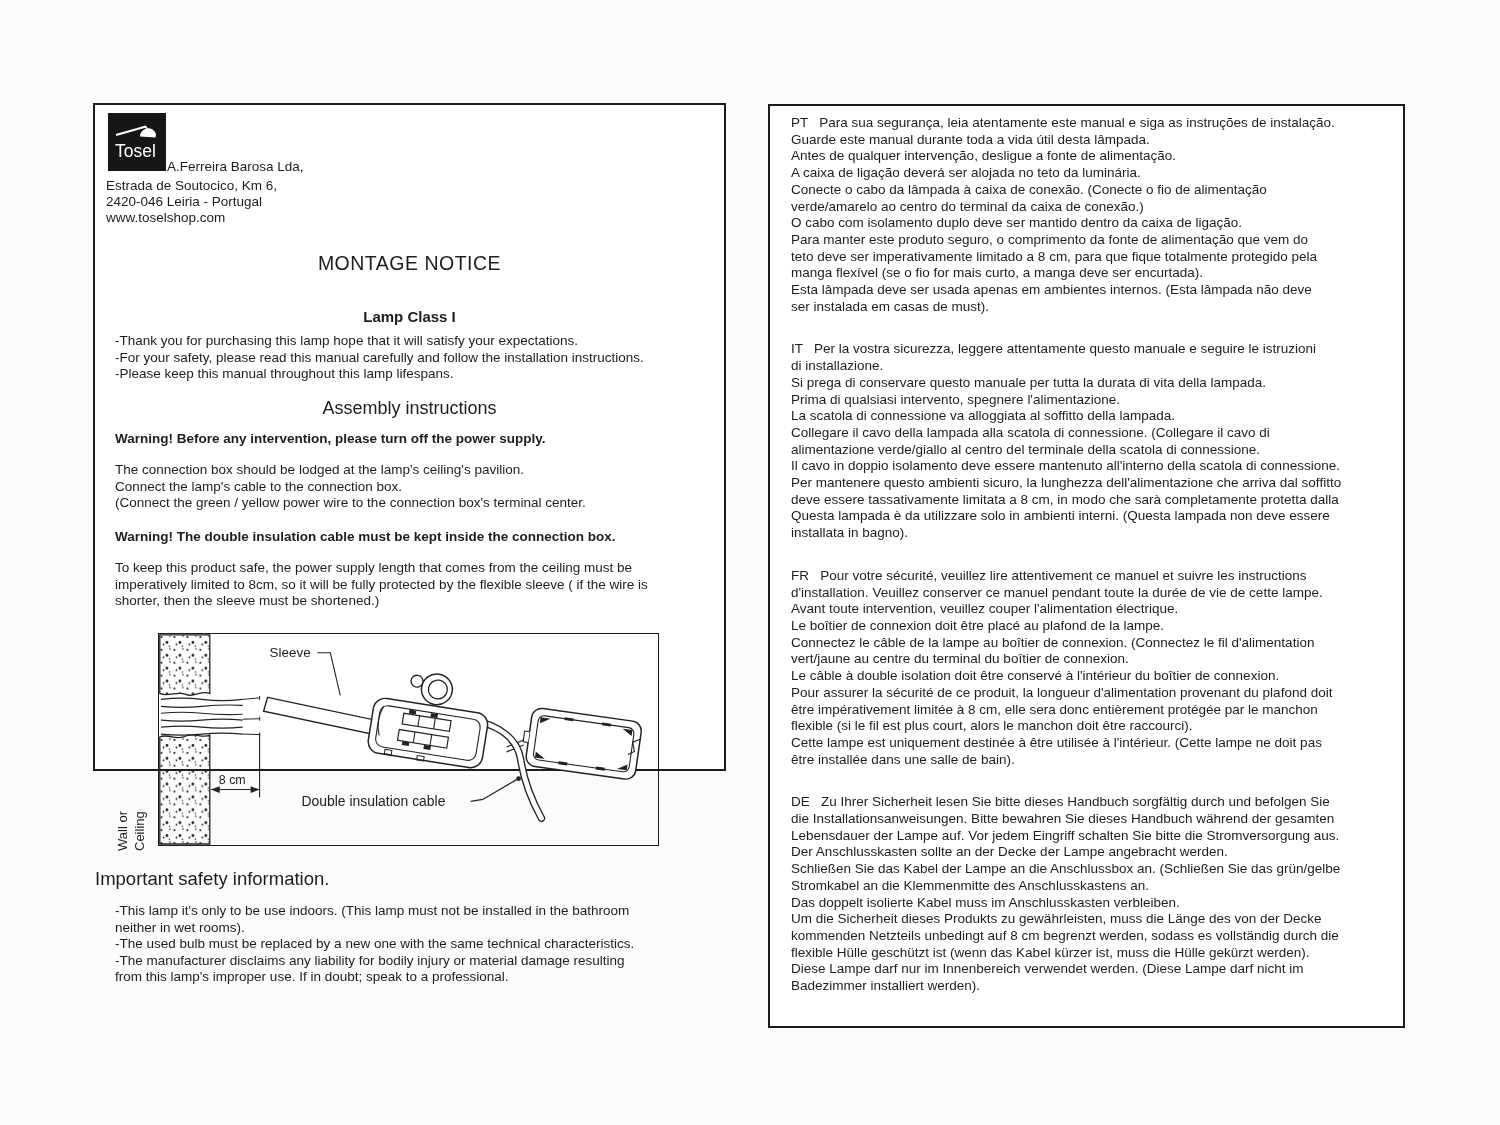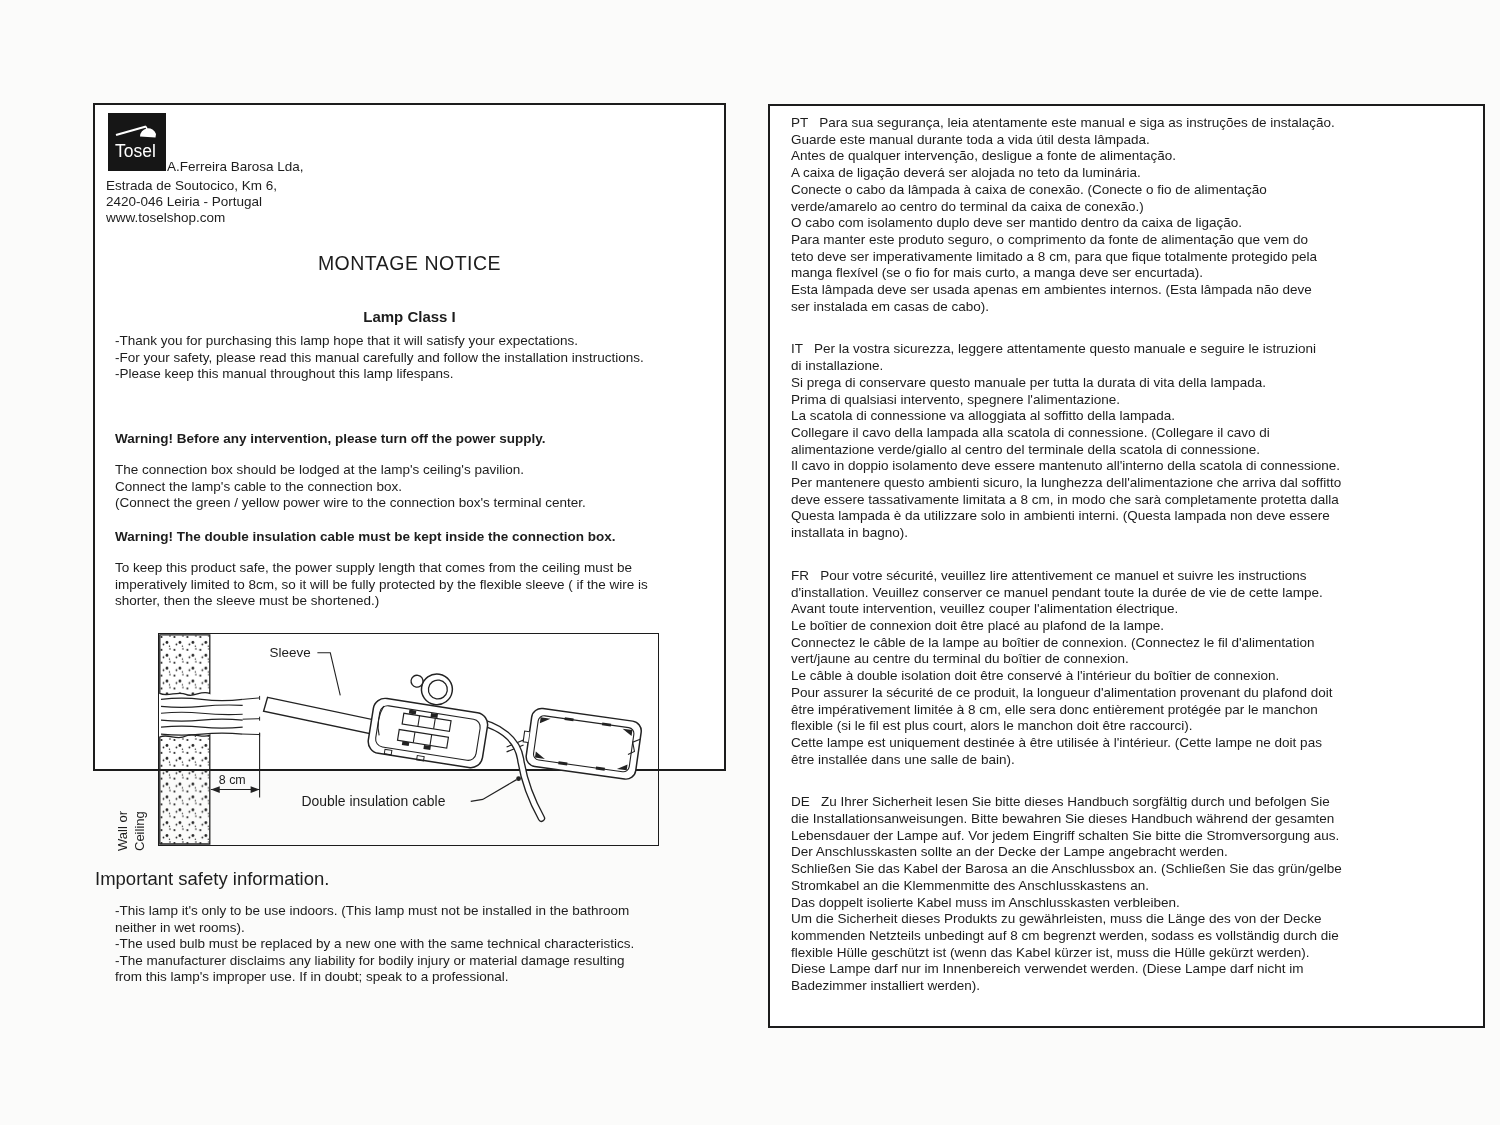--- a/index.html
+++ b/index.html
@@ -3,21 +3,21 @@
 <meta charset="utf-8">
 <style>
   html,body{margin:0;padding:0;}
   body{
     width:1500px;height:1125px;background:#f6f6f4;
     font-family:"Liberation Sans", sans-serif;color:#1d1d1d;
   }
   .page{position:relative;width:1500px;height:1125px;background:#fbfbfa;overflow:hidden;}
   .panel{position:absolute;background:#ffffff;border:2px solid #1c1c1c;box-sizing:border-box;}
   .panel-left{left:93px;top:103px;width:633px;height:668px;}
-  .panel-right{left:768px;top:104px;width:717px;height:924px;padding:9px 14px 0 21px;}
+  .panel-right{left:768px;top:104px;width:637px;height:924px;padding:9px 14px 0 21px;}
 
   
   .panel-left > *{position:absolute;}
   .logo{left:13px;top:8px;width:58px;height:58px;}
   .logo svg{display:block;width:58px;height:58px;}
   .company{left:72px;top:54px;font-size:13.5px;}
   .addr1{left:11px;top:73px;font-size:13.5px;}
   .addr2{left:11px;top:89px;font-size:13.5px;}
   .addr3{left:11px;top:105px;font-size:13.5px;}
   .title{left:0;right:0;top:147px;margin:0;text-align:center;font-size:19.5px;font-weight:400;letter-spacing:0.5px;}
@@ -73,20 +73,21 @@
 
     <h1 class="title">MONTAGE NOTICE</h1>
     <h2 class="subtitle">Lamp Class I</h2>
 
     <div class="para intro">
         <div class="line">-Thank you for purchasing this lamp hope that it will satisfy your expectations.</div>
         <div class="line">-For your safety, please read this manual carefully and follow the installation instructions.</div>
         <div class="line">-Please keep this manual throughout this lamp lifespans.</div>
       </div>
 
+    <h3 class="h-assembly">Assembly instructions</h3>
     <div class="warning w1">Warning! Before any intervention, please turn off the power supply.</div>
     <div class="para steps">
         <div class="line">The connection box should be lodged at the lamp's ceiling's pavilion.</div>
         <div class="line">Connect the lamp's cable to the connection box.</div>
         <div class="line">(Connect the green / yellow power wire to the connection box's terminal center.</div>
       </div>
     <div class="warning w2">Warning! The double insulation cable must be kept inside the connection box.</div>
     <div class="para supply">
         <div class="line">To keep this product safe, the power supply length that comes from the ceiling must be</div>
         <div class="line">imperatively limited to 8cm, so it will be fully protected by the flexible sleeve ( if the wire is</div>
@@ -207,21 +208,21 @@
         <div class="line">Guarde este manual durante toda a vida útil desta lâmpada.</div>
         <div class="line">Antes de qualquer intervenção, desligue a fonte de alimentação.</div>
         <div class="line">A caixa de ligação deverá ser alojada no teto da luminária.</div>
         <div class="line">Conecte o cabo da lâmpada à caixa de conexão. (Conecte o fio de alimentação</div>
         <div class="line">verde/amarelo ao centro do terminal da caixa de conexão.)</div>
         <div class="line">O cabo com isolamento duplo deve ser mantido dentro da caixa de ligação.</div>
         <div class="line">Para manter este produto seguro, o comprimento da fonte de alimentação que vem do</div>
         <div class="line">teto deve ser imperativamente limitado a 8 cm, para que fique totalmente protegido pela</div>
         <div class="line">manga flexível (se o fio for mais curto, a manga deve ser encurtada).</div>
         <div class="line">Esta lâmpada deve ser usada apenas em ambientes internos. (Esta lâmpada não deve</div>
-        <div class="line">ser instalada em casas de cabo).</div>
+        <div class="line">ser instalada em casas de must).</div>
       </div>
     <div class="lang">
         <div class="line">IT   Per la vostra sicurezza, leggere attentamente questo manuale e seguire le istruzioni</div>
         <div class="line">di installazione.</div>
         <div class="line">Si prega di conservare questo manuale per tutta la durata di vita della lampada.</div>
         <div class="line">Prima di qualsiasi intervento, spegnere l'alimentazione.</div>
         <div class="line">La scatola di connessione va alloggiata al soffitto della lampada.</div>
         <div class="line">Collegare il cavo della lampada alla scatola di connessione. (Collegare il cavo di</div>
         <div class="line">alimentazione verde/giallo al centro del terminale della scatola di connessione.</div>
         <div class="line">Il cavo in doppio isolamento deve essere mantenuto all'interno della scatola di connessione.</div>
@@ -242,21 +243,21 @@
         <div class="line">être impérativement limitée à 8 cm, elle sera donc entièrement protégée par le manchon</div>
         <div class="line">flexible (si le fil est plus court, alors le manchon doit être raccourci).</div>
         <div class="line">Cette lampe est uniquement destinée à être utilisée à l'intérieur. (Cette lampe ne doit pas</div>
         <div class="line">être installée dans une salle de bain).</div>
       </div>
     <div class="lang">
         <div class="line">DE   Zu Ihrer Sicherheit lesen Sie bitte dieses Handbuch sorgfältig durch und befolgen Sie</div>
         <div class="line">die Installationsanweisungen. Bitte bewahren Sie dieses Handbuch während der gesamten</div>
         <div class="line">Lebensdauer der Lampe auf. Vor jedem Eingriff schalten Sie bitte die Stromversorgung aus.</div>
         <div class="line">Der Anschlusskasten sollte an der Decke der Lampe angebracht werden.</div>
-        <div class="line">Schließen Sie das Kabel der Barosa an die Anschlussbox an. (Schließen Sie das grün/gelbe</div>
+        <div class="line">Schließen Sie das Kabel der Lampe an die Anschlussbox an. (Schließen Sie das grün/gelbe</div>
         <div class="line">Stromkabel an die Klemmenmitte des Anschlusskastens an.</div>
         <div class="line">Das doppelt isolierte Kabel muss im Anschlusskasten verbleiben.</div>
         <div class="line">Um die Sicherheit dieses Produkts zu gewährleisten, muss die Länge des von der Decke</div>
         <div class="line">kommenden Netzteils unbedingt auf 8 cm begrenzt werden, sodass es vollständig durch die</div>
         <div class="line">flexible Hülle geschützt ist (wenn das Kabel kürzer ist, muss die Hülle gekürzt werden).</div>
         <div class="line">Diese Lampe darf nur im Innenbereich verwendet werden. (Diese Lampe darf nicht im</div>
         <div class="line">Badezimmer installiert werden).</div>
       </div>
   </section>
 

